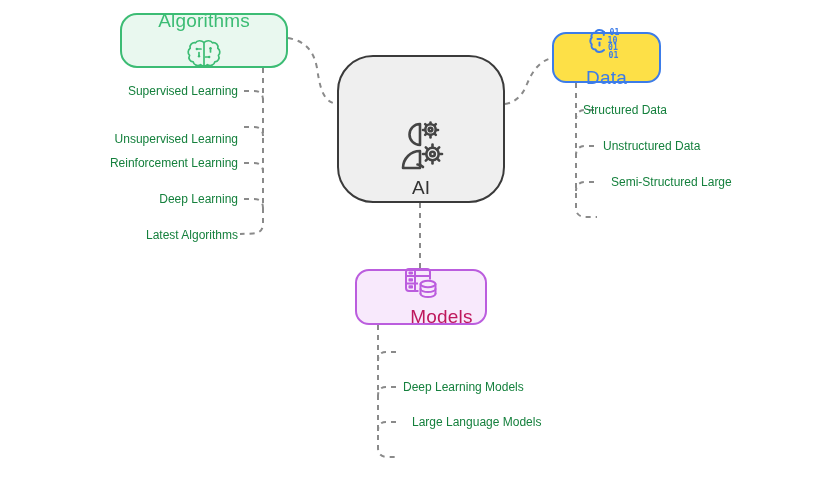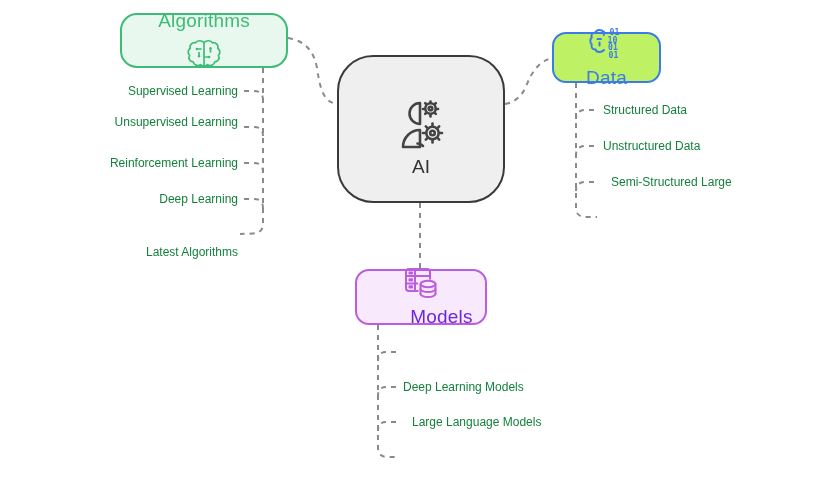--- a/index.html
+++ b/index.html
@@ -15,32 +15,32 @@
   }
   .branch-node { gap:7px; padding:0 10px;flex-direction:column; }
   .branch-label { font-size:19px; font-weight:500; letter-spacing:0.2px; }
   .node-algorithms {
     left:120px; top:13px; width:168px; height:55px;
     background:#e9f8ef; border:2.5px solid #3cbc74; border-radius:17px;
   }
   .node-algorithms .branch-label { color:#3cbc74; }
   .node-data {
     left:552px; top:32px; width:109px; height:51px;
-    background:#bef264; border:2.5px solid #3c7ce9; border-radius:14px;
+    background:#fde047; border:2.5px solid #3c7ce9; border-radius:14px;
   }
   .node-data .branch-label { color:#3c7ce9; }
   .node-models {
     left:355px; top:269px; width:132px; height:56px;
     background:#f8e9fc; border:2.5px solid #bb5dde; border-radius:14px;
   }
-  .node-models .branch-label { color:#6d28d9;margin-left:41px; }
+  .node-models .branch-label { color:#be185d;margin-left:41px; }
   .node-center {
     left:337px; top:55px; width:168px; height:148px;
     background:#efefef; border:2.5px solid #3a3a3a; border-radius:36px;
-    flex-direction:column; justify-content:center; padding-top:15px;
+    flex-direction:column; justify-content:flex-end; padding-top:15px;
   }
   .center-label { font-size:19px; color:#333; text-align:center; line-height:26px; }
   .leaf {
     position:absolute; z-index:2; font-size:12px; color:#15803d;
     line-height:24px; white-space:nowrap;
   }
   .leaf-right-aligned { text-align:right; }
   svg.icon { display:block; flex:0 0 auto; }
 </style>
 </head>
@@ -158,25 +158,25 @@
         <path d="M16.5 17 V26.8"></path>
         <path d="M31.5 17 V26.8"></path>
         <path d="M16.5 26.8 A7.5 3.2 0 0 0 31.5 26.8"></path>
         <path d="M16.5 21.9 A7.5 3.2 0 0 0 31.5 21.9"></path>
       </g>
     </svg>
     <span class="branch-label">Models</span>
   </div>
 
   <div class="leaf leaf-right-aligned" style="top:79px;  right:578px">Supervised Learning</div>
-  <div class="leaf leaf-right-aligned" style="top:110px; right:578px">Unsupervised Learning</div>
+  <div class="leaf leaf-right-aligned" style="top:127px; right:578px">Unsupervised Learning</div>
   <div class="leaf leaf-right-aligned" style="top:151px; right:578px">Reinforcement Learning</div>
   <div class="leaf leaf-right-aligned" style="top:187px; right:578px">Deep Learning</div>
-  <div class="leaf leaf-right-aligned" style="top:240px; right:578px">Latest Algorithms</div>
+  <div class="leaf leaf-right-aligned" style="top:223px; right:578px">Latest Algorithms</div>
 
-  <div class="leaf" style="top:98px;  left:603px">Structured Data</div>
+  <div class="leaf" style="top:98px;  left:583px">Structured Data</div>
   <div class="leaf" style="top:134px; left:603px">Unstructured Data</div>
   <div class="leaf" style="top:170px; left:611px">Semi-Structured Large</div>
 
   <div class="leaf" style="top:410px; left:412px">Large Language Models</div>
   <div class="leaf" style="top:375px; left:403px">Deep Learning Models</div>
 
 </div>
 
 </body></html>

